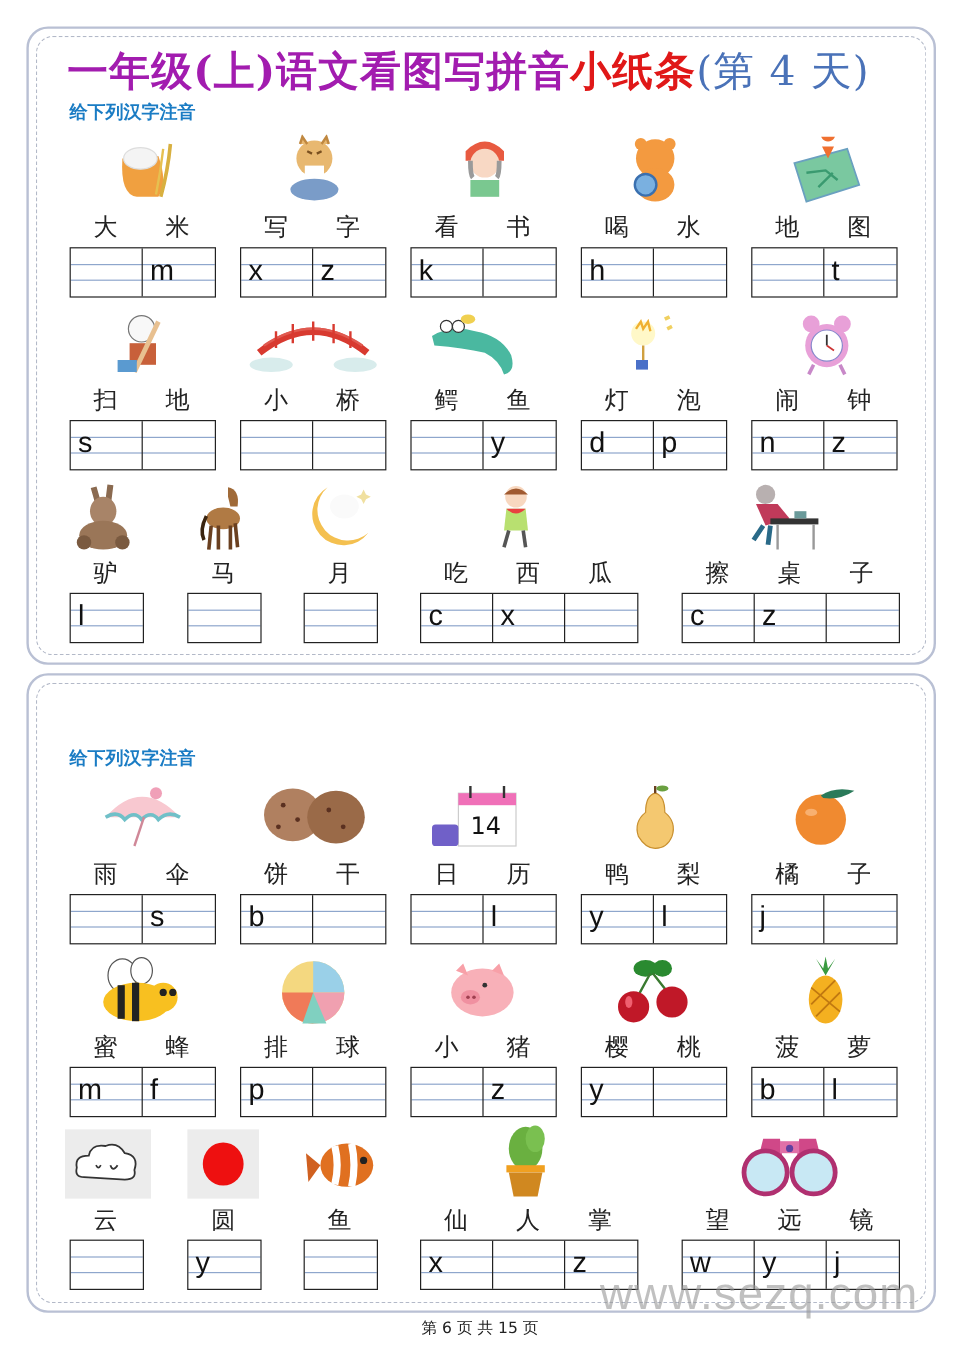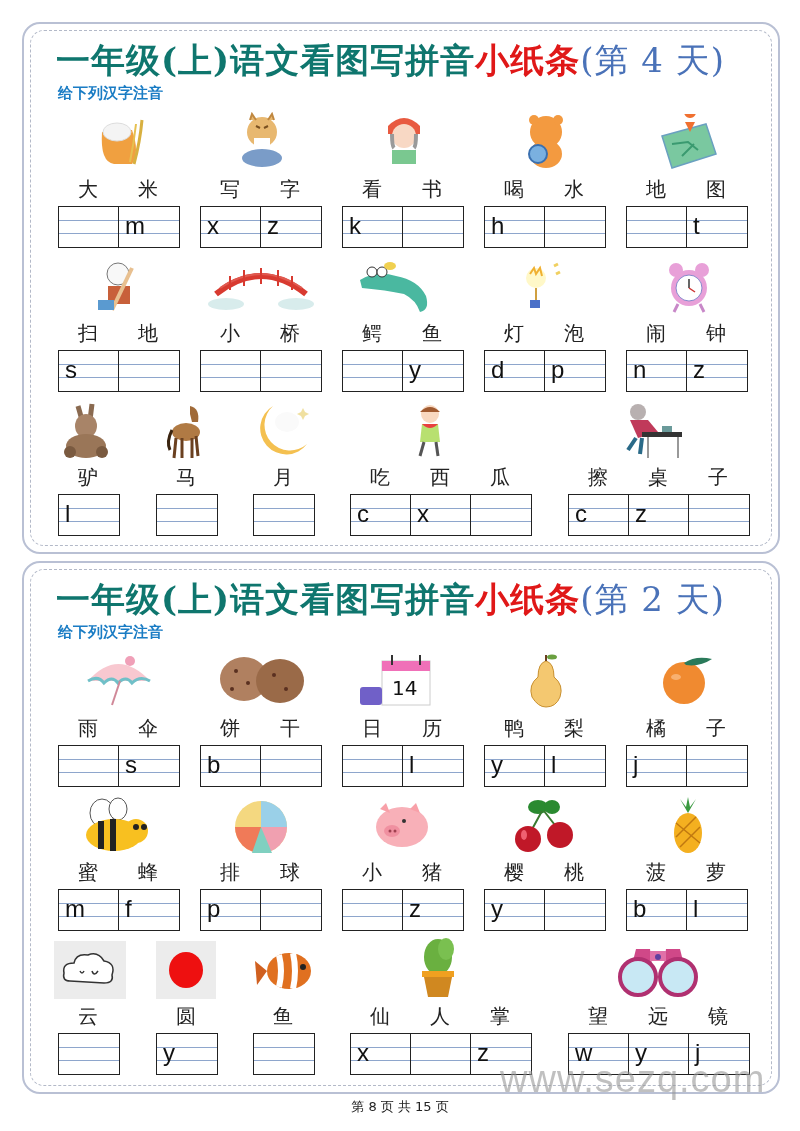--- a/index.html
+++ b/index.html
@@ -15,21 +15,21 @@
     content: ""; position: absolute; left: 6px; top: 6px; right: 6px; bottom: 6px;
     border: 1.5px dashed #b3b9c8; border-radius: 14px; pointer-events: none;
   }
   .card1 { top: 22px; height: 532px; }
   .card2 { top: 561px; height: 533px; }
 
   .title {
     position: absolute; left: 32px; top: 14px; font-size: 34px; line-height: 44px;
     font-family: "DejaVu Serif", serif; font-weight: bold; white-space: nowrap; letter-spacing: 1px;
   }
-  .title .t-black { color: #0f766e; }
+  .title .t-black { color: #a21caf; }
   .title .t-red { color: #e01818; }
   .title .t-blue { color: #4a72b8; font-weight: normal; }
   .subtitle {
     position: absolute; left: 34px; top: 60px; font-size: 15px; font-weight: bold;
     color: #1a7cc4; font-family: "DejaVu Sans", sans-serif;
   }
 
   .item { position: absolute; }
   .pic { position: absolute; }
   .chars { position: absolute; font-size: 20px; color: #222; font-family: "DejaVu Serif", serif; }
@@ -400,23 +400,20 @@
           <span class="letter">z</span>
         </div>
       <div class="cell">
           <span class="letter"></span>
         </div>
     </div>
   </div>
 </div>
 
 <div class="card card2">
-  <div class="title">
-    <span class="t-black">一年级(上)语文看图写拼音</span><span class="t-red">小纸条</span><span class="t-blue">(第 2 天)</span>
-  </div>
   <div class="subtitle">给下列汉字注音</div>
 
   <div class="item" style="left:34px; top:90px;">
     <svg class="pic" style="left:26px; top:0;" width="70" height="56">
       <path d="M4 28 Q34 -6 66 28 Z" fill="#f8c8d0"></path>
       <path d="M4 28 Q14 22 20 30 Q28 22 34 30 Q42 22 48 30 Q56 22 66 28" stroke="#70c0c8" stroke-width="3" fill="none"></path>
       <line x1="36" y1="28" x2="28" y2="52" stroke="#d08898" stroke-width="2"></line>
       <circle cx="46" cy="8" r="5" fill="#f0a0b8"></circle>
     </svg>
     <div class="chars" style="left:0; top:62px;">
@@ -732,13 +729,13 @@
           <span class="letter">y</span>
         </div>
       <div class="cell">
           <span class="letter">j</span>
         </div>
     </div>
   </div>
 </div>
 
 <div class="watermark">www.sezq.com</div>
-<div class="footer">第 8 页  共 15 页</div>
+<div class="footer">第 6 页  共 15 页</div>
 
 </body></html>

